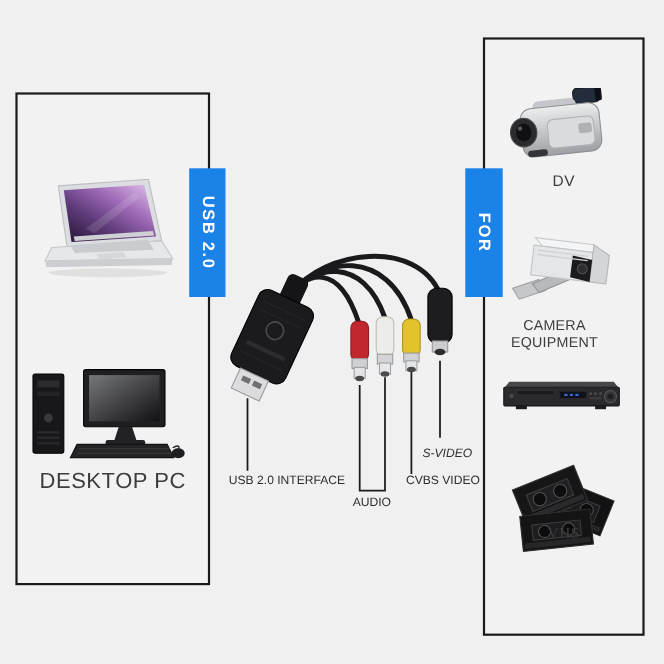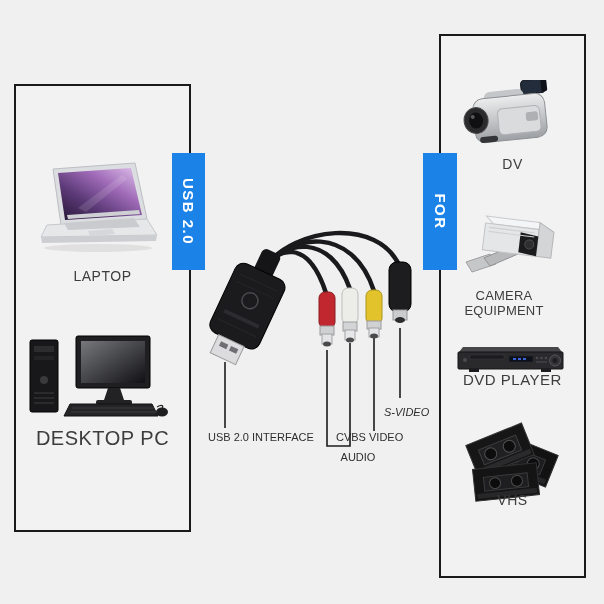--- a/index.html
+++ b/index.html
@@ -23,25 +23,25 @@
   .banner-usb{left:172px;top:153px;width:33px;height:117px;}
   .banner-for{left:423px;top:153px;width:34px;height:117px;}
   .dev-label{
     position:absolute;text-align:center;font-size:14px;letter-spacing:0.5px;color:#3d3d3d;
   }
   .lbl-laptop{left:14px;width:177px;top:268px;}
   .lbl-desktop{left:14px;width:177px;top:427px;font-size:20px;}
   .lbl-dv{left:439px;width:147px;top:156px;}
   .lbl-camera{left:439px;width:130px;top:288px;font-size:13px;letter-spacing:0.2px;}
   .lbl-dvd{left:439px;width:147px;top:371px;font-size:15px;}
-  .lbl-vhs{left:439px;width:147px;top:492px;}
+  .lbl-vhs{left:439px;width:147px;top:478px;font-family:Liberation Serif, serif;}
   .conn-label{position:absolute;font-size:11px;color:#2e2e2e;white-space:nowrap;}
   .lbl-usbif{left:208px;top:431px;}
-  .lbl-audio{left:314px;top:451px;width:48px;text-align:center;margin-left:20px;}
-  .lbl-cvbs{left:336px;top:431px;}
+  .lbl-audio{left:314px;top:451px;width:48px;text-align:center;}
+  .lbl-cvbs{left:369px;top:431px;}
   .lbl-svideo{left:384px;top:406px;font-style:italic;}
   .note{
     position:absolute;left:0;right:0;top:584px;text-align:center;
     font-size:11.5px;color:#3a3a3a;letter-spacing:0.2px;
   }
   .img{position:absolute;}
   svg{display:block;}
 </style>
 </head>
 <body>
@@ -74,21 +74,20 @@
       <polygon points="17,7 99,1 111,57 25,63" fill="#dcdde0" stroke="#bcbec1"></polygon>
       <polygon points="22,11 95,6 106,53 29,58" fill="url(#lapscr)"></polygon>
       <polygon points="42,46 86,13 91,17 50,50" fill="#ffffff" opacity="0.12"></polygon>
       <polygon points="31,53 103,48 104,52 32,57" fill="#cfd0d3"></polygon>
       <polygon points="11,63 111,57 121,73 5,75" fill="#e6e7e9" stroke="#c6c8cb"></polygon>
       <polygon points="28,61 98,56 104,65 32,68" fill="#c9cbce"></polygon>
       <polygon points="52,69 76,67 79,72 54,74" fill="#d6d7da"></polygon>
       <polygon points="5,75 121,73 120,79 6,81" fill="#cdced1"></polygon>
     </svg>
   </div>
-  <div class="dev-label lbl-laptop">LAPTOP</div>
 
   <div class="img" style="left:26px;top:334px;">
     <svg width="142" height="88" viewBox="0 0 142 88">
       <defs>
         <linearGradient id="monscr" x1="0" y1="0" x2="1" y2="1">
           <stop offset="0" stop-color="#77787c"></stop>
             <stop offset="1" stop-color="#111114"></stop>
         </linearGradient>
       </defs>
       <rect x="4" y="6" width="28" height="72" rx="2" fill="#18181a" stroke="#000"></rect>
@@ -163,21 +162,20 @@
       <circle cx="82" cy="15" r="1.3" fill="#4a4a4e"></circle>
       <circle cx="86.5" cy="15" r="1.3" fill="#4a4a4e"></circle>
       <circle cx="91" cy="15" r="1.3" fill="#4a4a4e"></circle>
       <rect x="81" y="18" width="11" height="2" fill="#3c3c40"></rect>
       <circle cx="100" cy="17.5" r="5.5" fill="#353538" stroke="#55555a"></circle>
       <circle cx="100" cy="17.5" r="2.5" fill="#1e1e21"></circle>
       <rect x="14" y="26" width="10" height="3" fill="#1c1c1f"></rect>
       <rect x="86" y="26" width="10" height="3" fill="#1c1c1f"></rect>
     </svg>
   </div>
-  <div class="dev-label lbl-dvd">DVD PLAYER</div>
 
   <div class="img" style="left:458px;top:422px;">
     <svg width="104" height="88" viewBox="0 0 104 88">
       <g transform="translate(66,38) rotate(22)">
         <rect x="-30" y="-17" width="60" height="34" fill="#121212" stroke="#2e2e30"></rect>
         <rect x="-20" y="-8" width="40" height="16" fill="#1d1d1f" stroke="#3a3a3c"></rect>
         <circle cx="-10" cy="0" r="6" fill="#0c0c0c" stroke="#4a4a4c"></circle>
         <circle cx="10" cy="0" r="6" fill="#0c0c0c" stroke="#4a4a4c"></circle>
         <rect x="-28" y="10" width="56" height="5" fill="#262628"></rect>
       </g>

